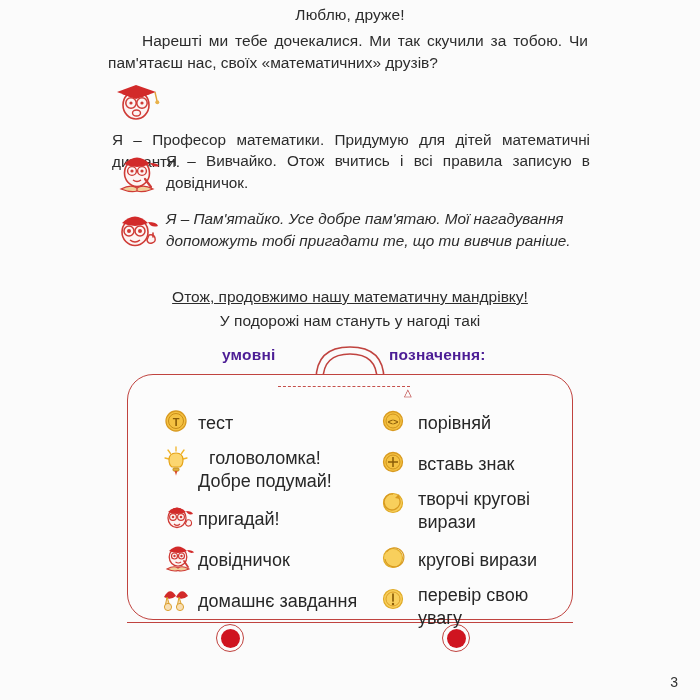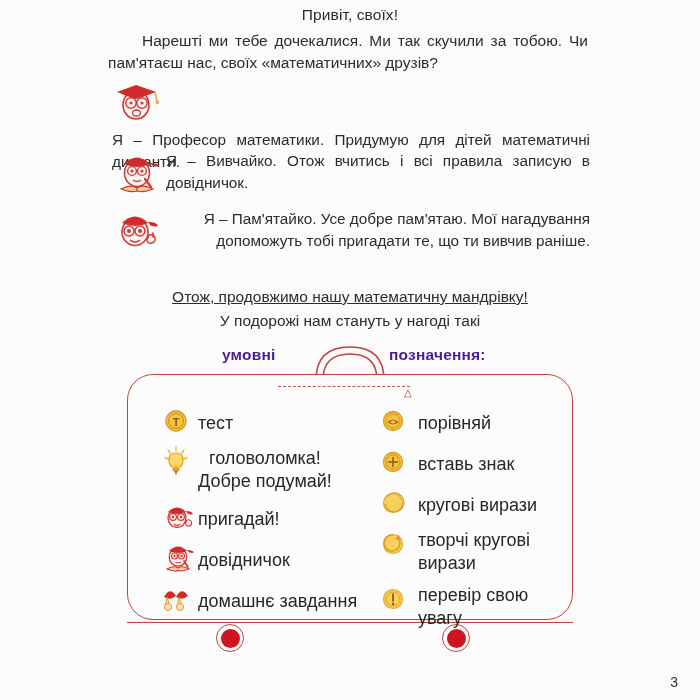--- a/index.html
+++ b/index.html
@@ -57,21 +57,21 @@
     height: 50px;
     position: relative;
     margin-top: 1px;
   }
   .char-text {
     font-size: 15.3px;
     line-height: 1.42;
     text-align: justify;
     padding-top: 2px;
   }
-  .char-text.nojust { text-align: right; }
+  .char-text.nojust { text-align: left; font-style: italic; }
 
   #char1 { top: 76px; flex-direction: column; }
   #char2 { top: 148px; }
   #char3 { top: 206px; }
 
   
   .closing1 {
     position: absolute;
     top: 288px;
     left: 0;
@@ -209,21 +209,21 @@
     color: #333;
   }
 
   svg { display: block; overflow: visible; }
 </style>
 </head>
 <body>
 
 <div class="page">
 
-  <div class="greeting">Привіт, своїх!</div>
+  <div class="greeting">Люблю, друже!</div>
 
   <div class="intro">Нарешті ми тебе дочекалися. Ми так скучили за тобою. Чи пам'ятаєш нас, своїх «математичних» друзів?</div>
 
   <div class="char-block" id="char1">
     <div class="char-icon">
       <svg width="54" height="50" viewBox="0 0 54 50">
 
         <ellipse cx="24" cy="28" rx="13" ry="14" fill="#fdf4f3" stroke="#cf3b36" stroke-width="1.6"></ellipse>
 
         <circle cx="19" cy="26" r="5.2" fill="none" stroke="#cf3b36" stroke-width="1.5"></circle>
@@ -419,35 +419,35 @@
           <line x1="6" y1="17" x2="16" y2="17" stroke="#8a5c08" stroke-width="1.5"></line>
         </svg>
       </div>
       <div class="legend-label">вставь знак</div>
     </div>
 
     <div class="legend-item">
       <div class="legend-icon">
         <svg width="36" height="34" viewBox="0 0 36 34">
           <circle cx="11" cy="17" r="9.5" fill="#f8cf5c" stroke="#e0ab28" stroke-width="1.2"></circle>
-          <path d="M4.5 11 a9.5 9.5 0 1 1 -1.5 7" fill="none" stroke="#d89a20" stroke-width="1.2"></path>
-        </svg>
-      </div>
-      <div class="legend-label">кругові вирази</div>
-    </div>
-
-    <div class="legend-item">
-      <div class="legend-icon">
-        <svg width="36" height="34" viewBox="0 0 36 34">
-          <circle cx="11" cy="17" r="9.5" fill="#f8cf5c" stroke="#e0ab28" stroke-width="1.2"></circle>
           <path d="M17 12 a8 8 0 1 1 -6 -4" fill="none" stroke="#d89a20" stroke-width="1.3"></path>
           <path d="M17 8 l1 5 l-5 -1 Z" fill="#d89a20"></path>
         </svg>
       </div>
       <div class="legend-label two-line" style="white-space: pre-line;">творчі кругові вирази</div>
+    </div>
+
+    <div class="legend-item">
+      <div class="legend-icon">
+        <svg width="36" height="34" viewBox="0 0 36 34">
+          <circle cx="11" cy="17" r="9.5" fill="#f8cf5c" stroke="#e0ab28" stroke-width="1.2"></circle>
+          <path d="M4.5 11 a9.5 9.5 0 1 1 -1.5 7" fill="none" stroke="#d89a20" stroke-width="1.2"></path>
+        </svg>
+      </div>
+      <div class="legend-label">кругові вирази</div>
     </div>
 
     <div class="legend-item">
       <div class="legend-icon">
         <svg width="36" height="34" viewBox="0 0 36 34">
           <circle cx="11" cy="17" r="9.5" fill="#f8cf5c" stroke="#e0ab28" stroke-width="1.2"></circle>
           <circle cx="11" cy="17" r="7" fill="none" stroke="#d89a20" stroke-width="0.9"></circle>
           <line x1="11" y1="12" x2="11" y2="19" stroke="#8a5c08" stroke-width="1.7" stroke-linecap="round"></line>
           <circle cx="11" cy="22" r="1.2" fill="#8a5c08"></circle>
         </svg>

